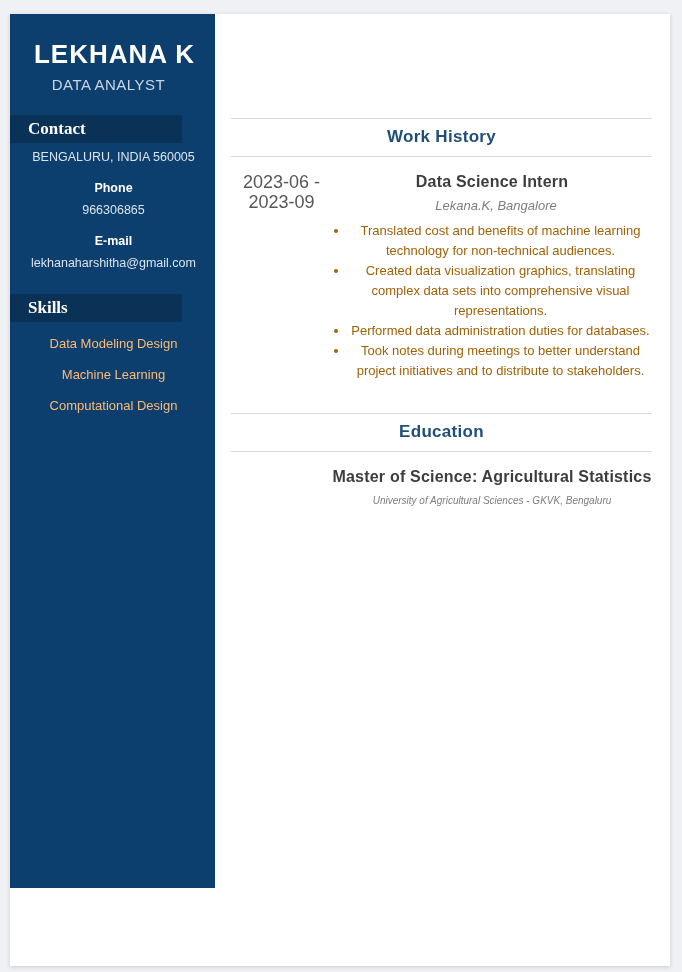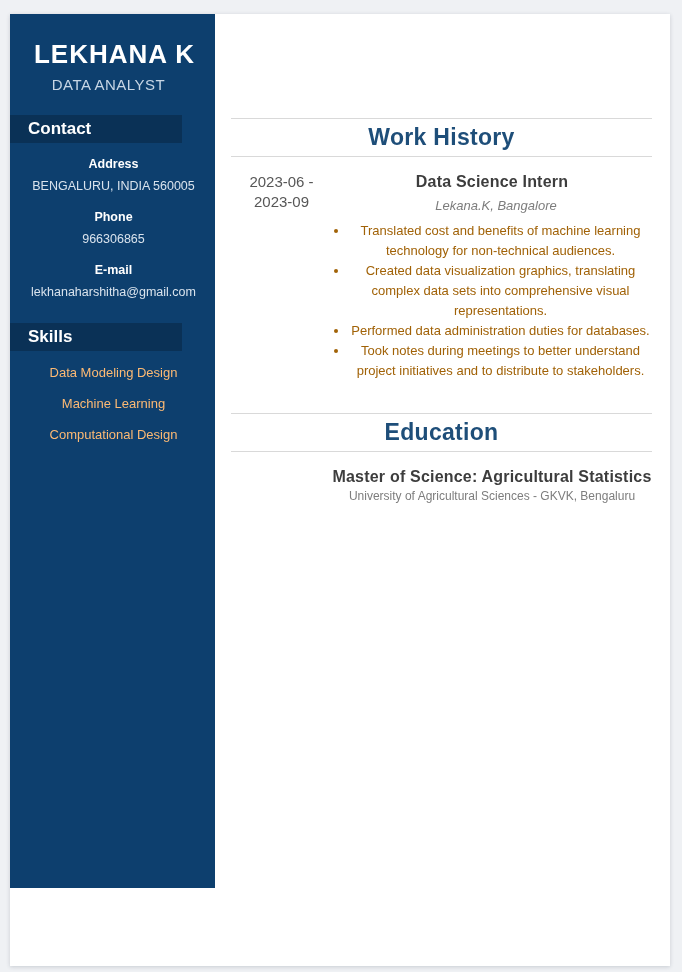--- a/index.html
+++ b/index.html
@@ -54,20 +54,21 @@
     margin-top: 21px;
     width: 172px;
     height: 28px;
     background: #0a3156;
     display: flex;
     align-items: center;
     padding-left: 18px;
     font-size: 17px;
     font-weight: 700;
     color: #ffffff;
+    font-family: Liberation Serif, serif;
   }
   .contact-fields { padding: 0 16px 0 18px; }
   .field-label {
     margin-top: 13px;
     font-size: 12.5px;
     line-height: 16px;
     font-weight: 700;
     color: #ffffff;
   }
   .field-value {
@@ -95,34 +96,34 @@
     width: 421px;
   }
   .section-header {
     border-top: 1px solid #d9d9d9;
     border-bottom: 1px solid #d9d9d9;
     padding: 7px 0 8px 0;
   }
   .section-header.first { margin-top: 104px; }
   .section-header.second { margin-top: 32px; }
   .section-heading {
-    font-size: 23px;
+    font-size: 17px;
     line-height: 22px;
     font-weight: 700;
     color: #1e4e79;
     letter-spacing: 0.3px;
   }
   .entry {
     display: flex;
     margin-top: 15px;
   }
   .date-col {
     width: 101px;
     flex: 0 0 101px;
-    font-size: 15px;
+    font-size: 18px;
     line-height: 20px;
     color: #575757;
   }
   .desc-col { width: 320px; flex: 1; }
   .job-title {
     font-size: 16px;
     line-height: 20px;
     font-weight: 700;
     color: #3d3d3d;
     letter-spacing: 0.2px;
@@ -146,39 +147,40 @@
     color: #a16207;
   }
   .degree-title {
     font-size: 16px;
     line-height: 20px;
     font-weight: 700;
     color: #3d3d3d;
     letter-spacing: 0.2px;
   }
   .degree-school {
-    font-size: 12px;
+    margin-top: 5px;
+    font-size: 10px;
     line-height: 18px;
+    font-style: italic;
     color: #7d7d7d;
   }
 </style>
 </head>
 <body>
 
 <div class="canvas">
   <div class="page">
 
     <div class="sidebar">
       <div class="candidate-name">LEKHANA K</div>
       <div class="candidate-title">DATA ANALYST</div>
 
       <div class="side-band">Contact</div>
 
       <div class="contact-fields">
-        <div class="field-label">Address</div>
         <div class="field-value">BENGALURU, INDIA 560005</div>
 
         <div class="field-label">Phone</div>
         <div class="field-value">966306865</div>
 
         <div class="field-label">E-mail</div>
         <div class="field-value">lekhanaharshitha@gmail.com</div>
       </div>
 
       <div class="side-band">Skills</div>

